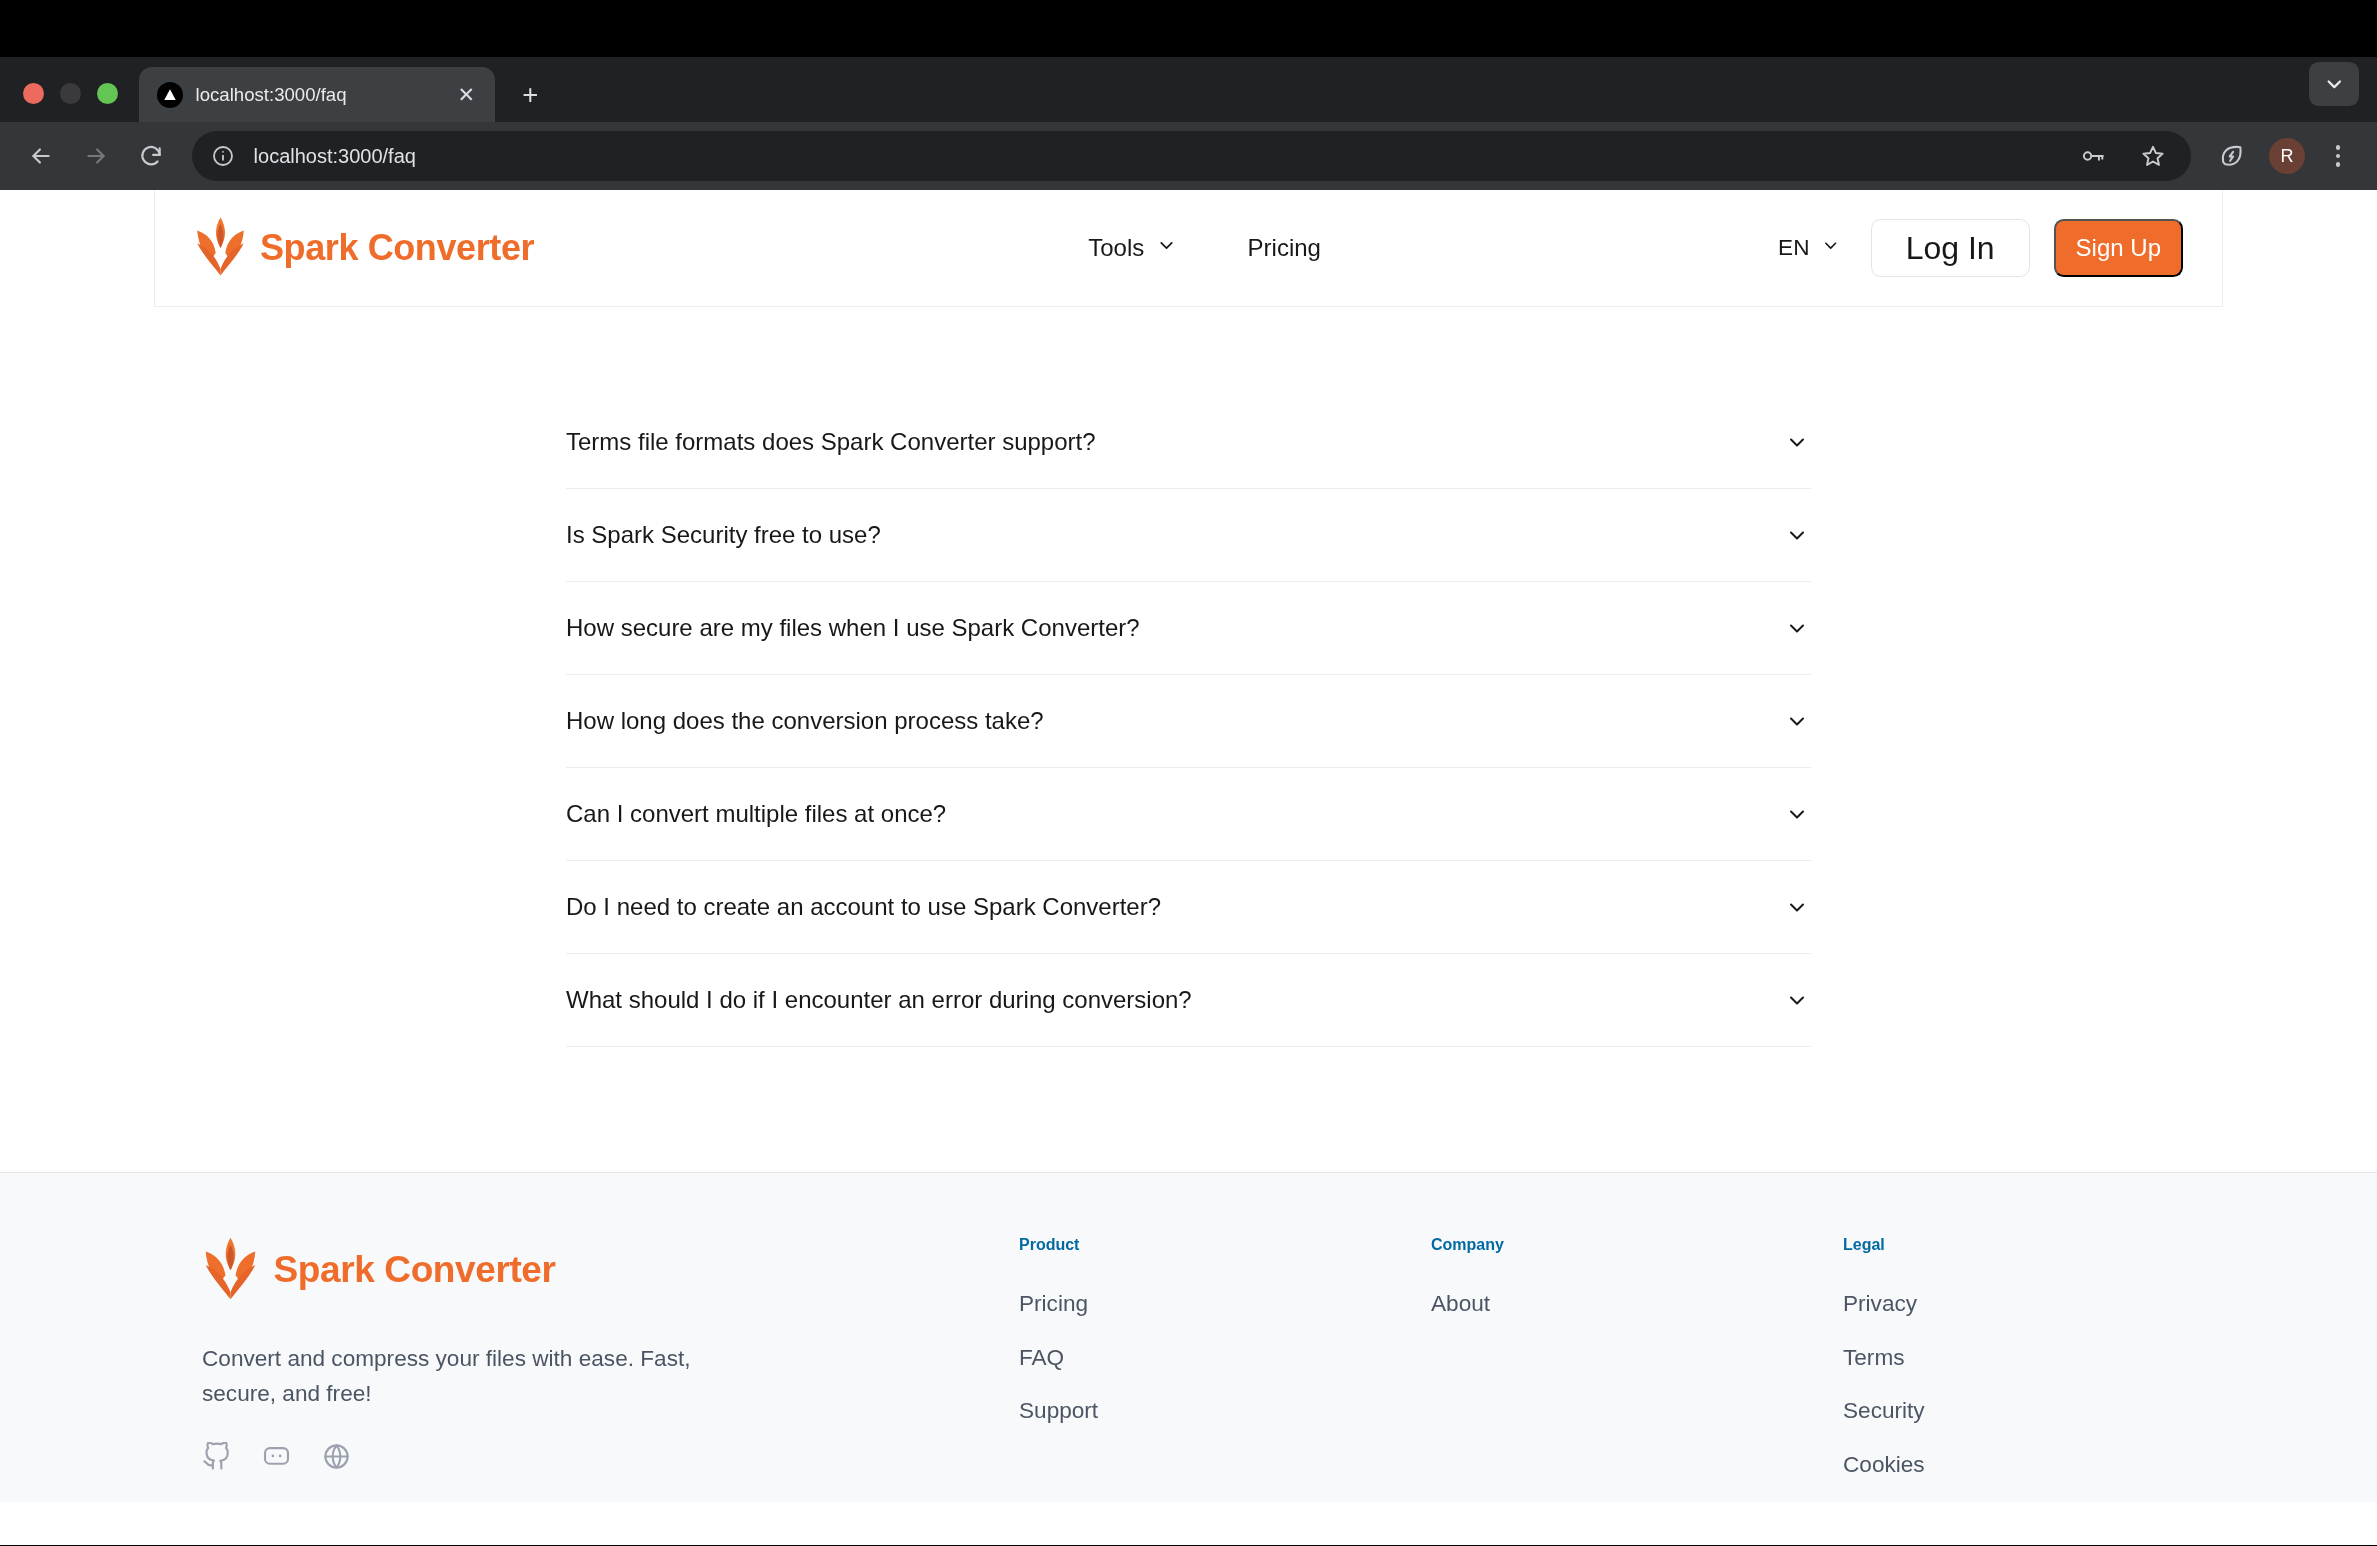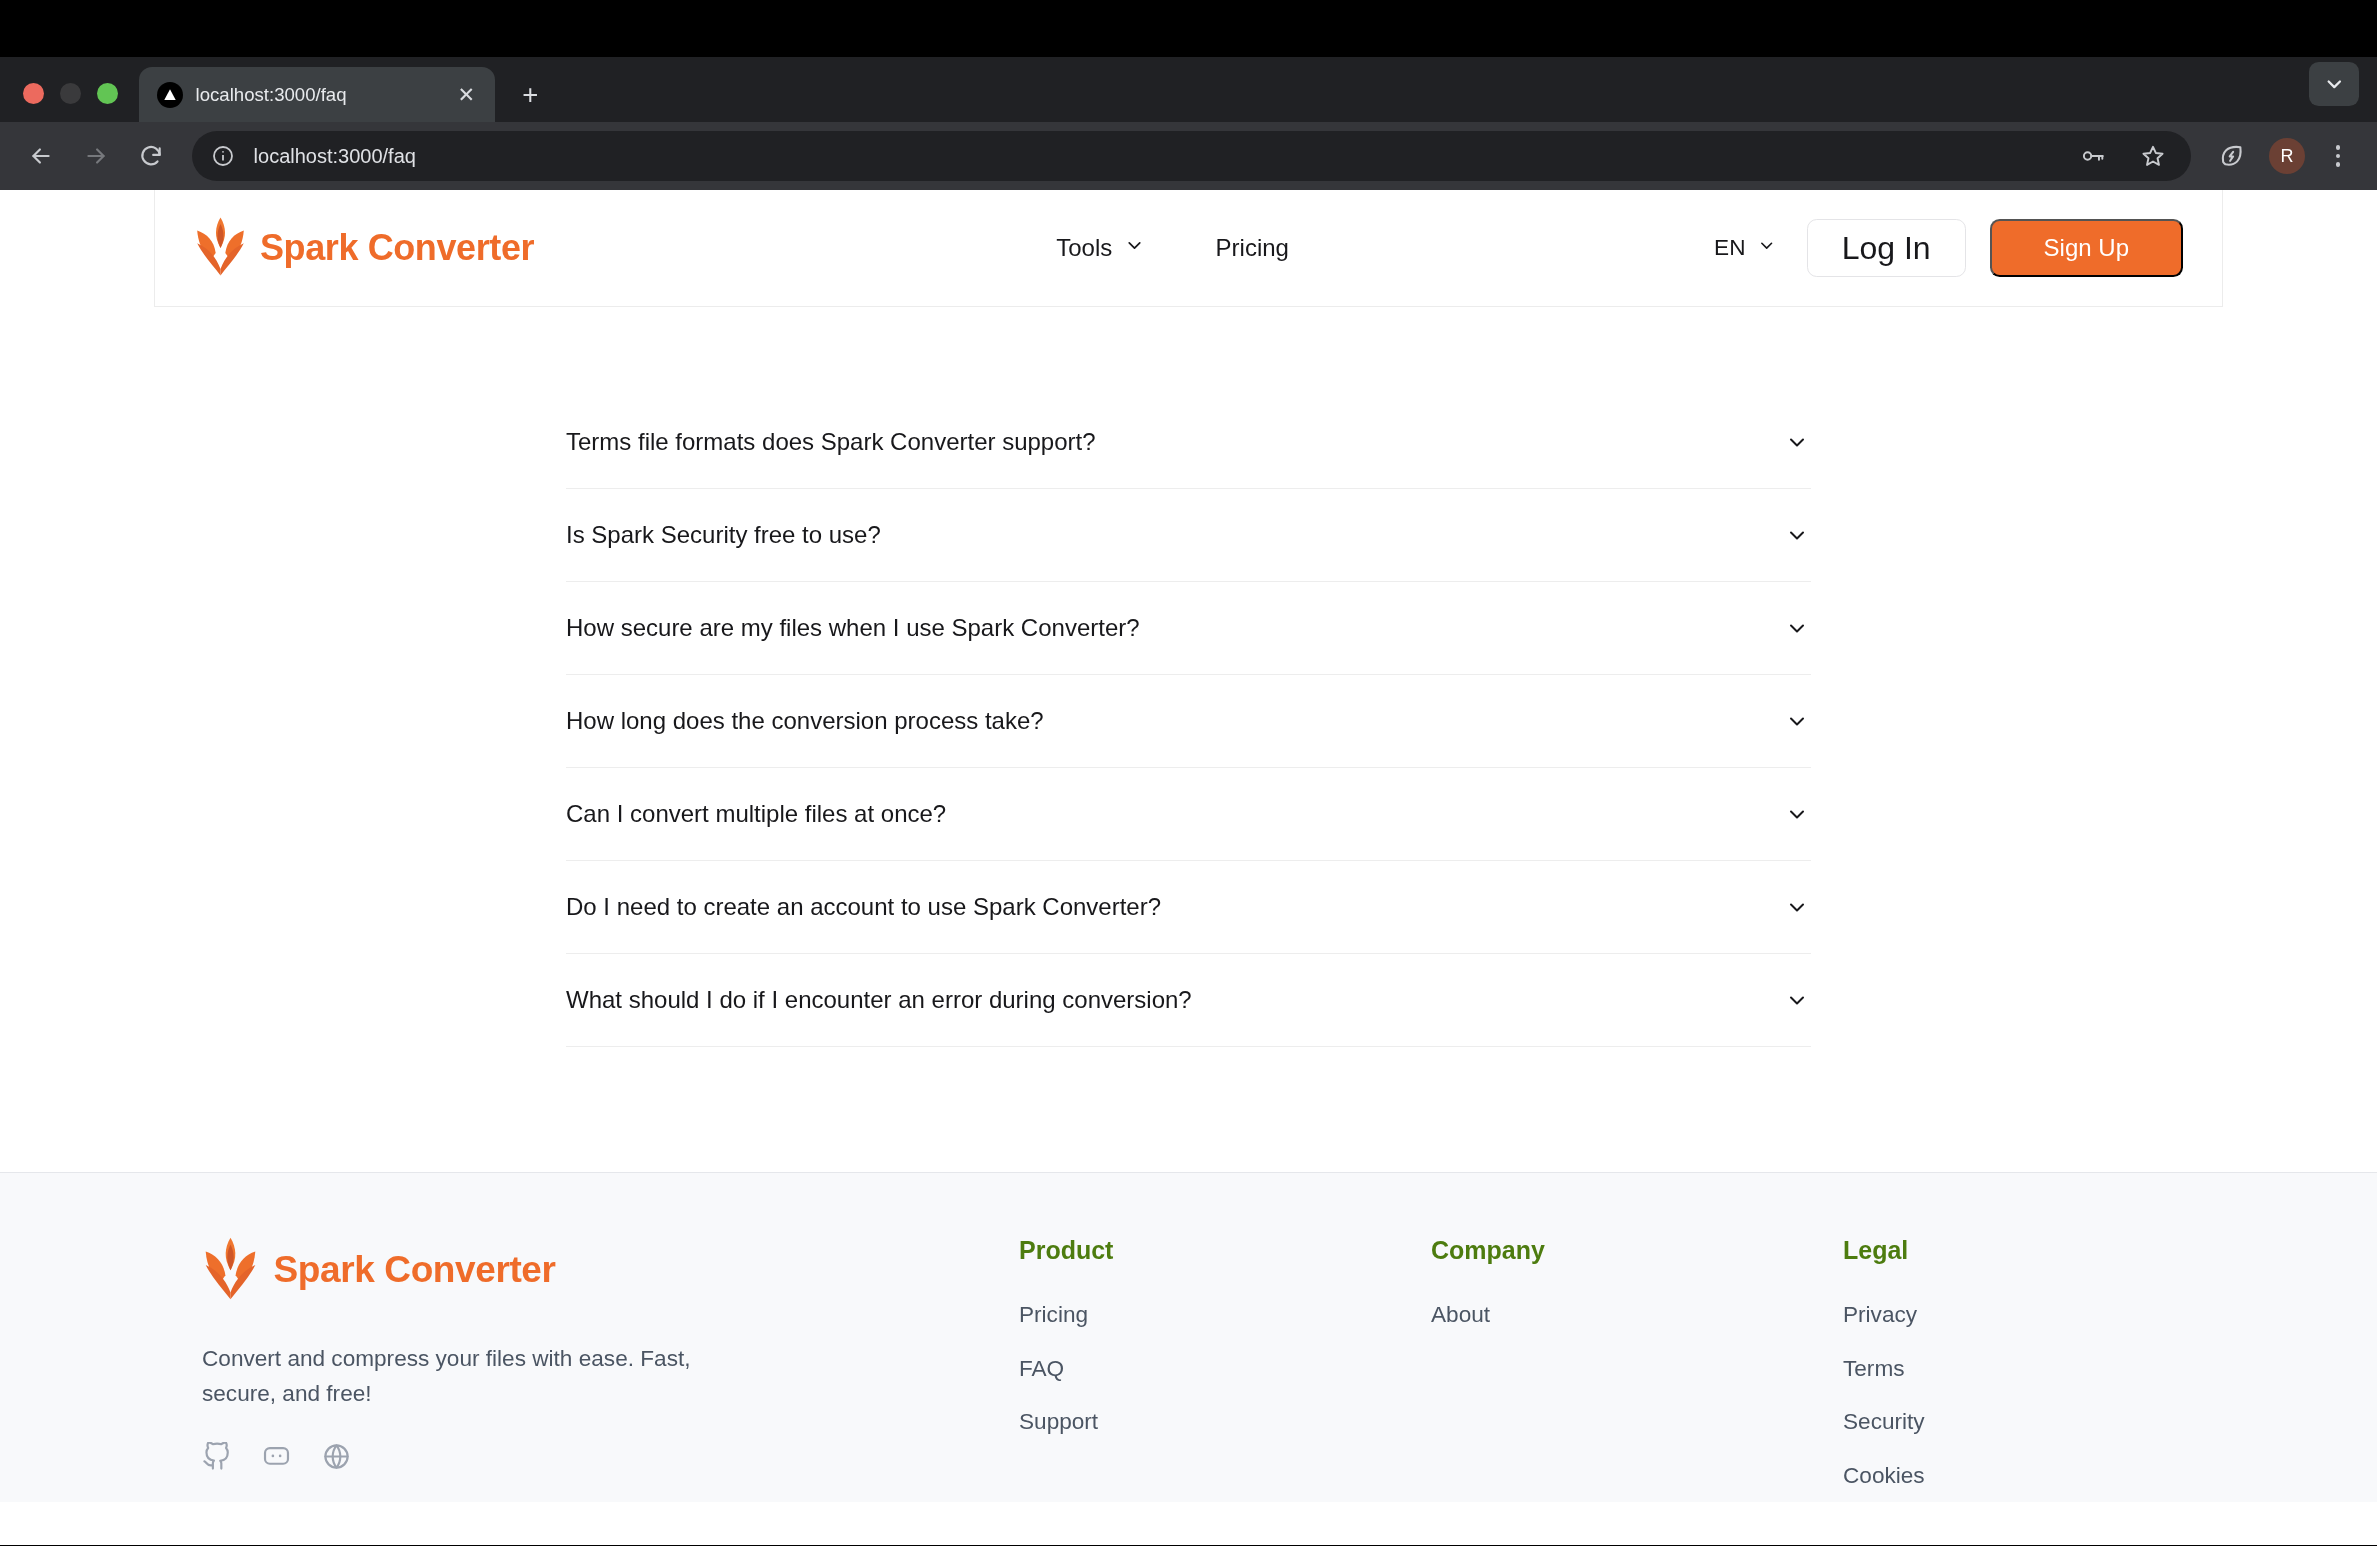--- a/index.html
+++ b/index.html
@@ -210,21 +210,21 @@
     height: 58px;
     display: flex; align-items: center;
     font-size: 32px;
     color: #18181b;
     background: #fff;
     white-space: nowrap;
   }
   .btn-signup {
     background: #ef6c2a;
     border-radius: 9.7px;
-    padding: 0 52px;
+    padding: 0 20px;
     height: 58px;
     display: flex; align-items: center;
     font-size: 24px;
     color: #ffffff;
     white-space: nowrap;
   }
 
   
   .faq-section {
     padding: 89px 0 0 0;
@@ -281,22 +281,22 @@
     font-size: 22.6px;
     color: #4b5563;
     line-height: 1.55;
     max-width: 566px;
     margin-bottom: 31px;
   }
   .social-row { display: flex; gap: 31px; color: #9ca3af; }
   .footer-col { flex: 0 0 auto; width: 412px; }
   .footer-col.legal { width: 323px; }
   .footer-col h4 {
-    font-size: 25px;
-    color: #4d7c0f;
+    font-size: 16px;
+    color: #0369a1;
     font-weight: bold;
     margin-bottom: 37px;
   }
   .footer-col ul { list-style: none; }
   .footer-col li {
     font-size: 22.6px;
     color: #4b5563;
     margin-bottom: 27.5px;
   }
 </style>

